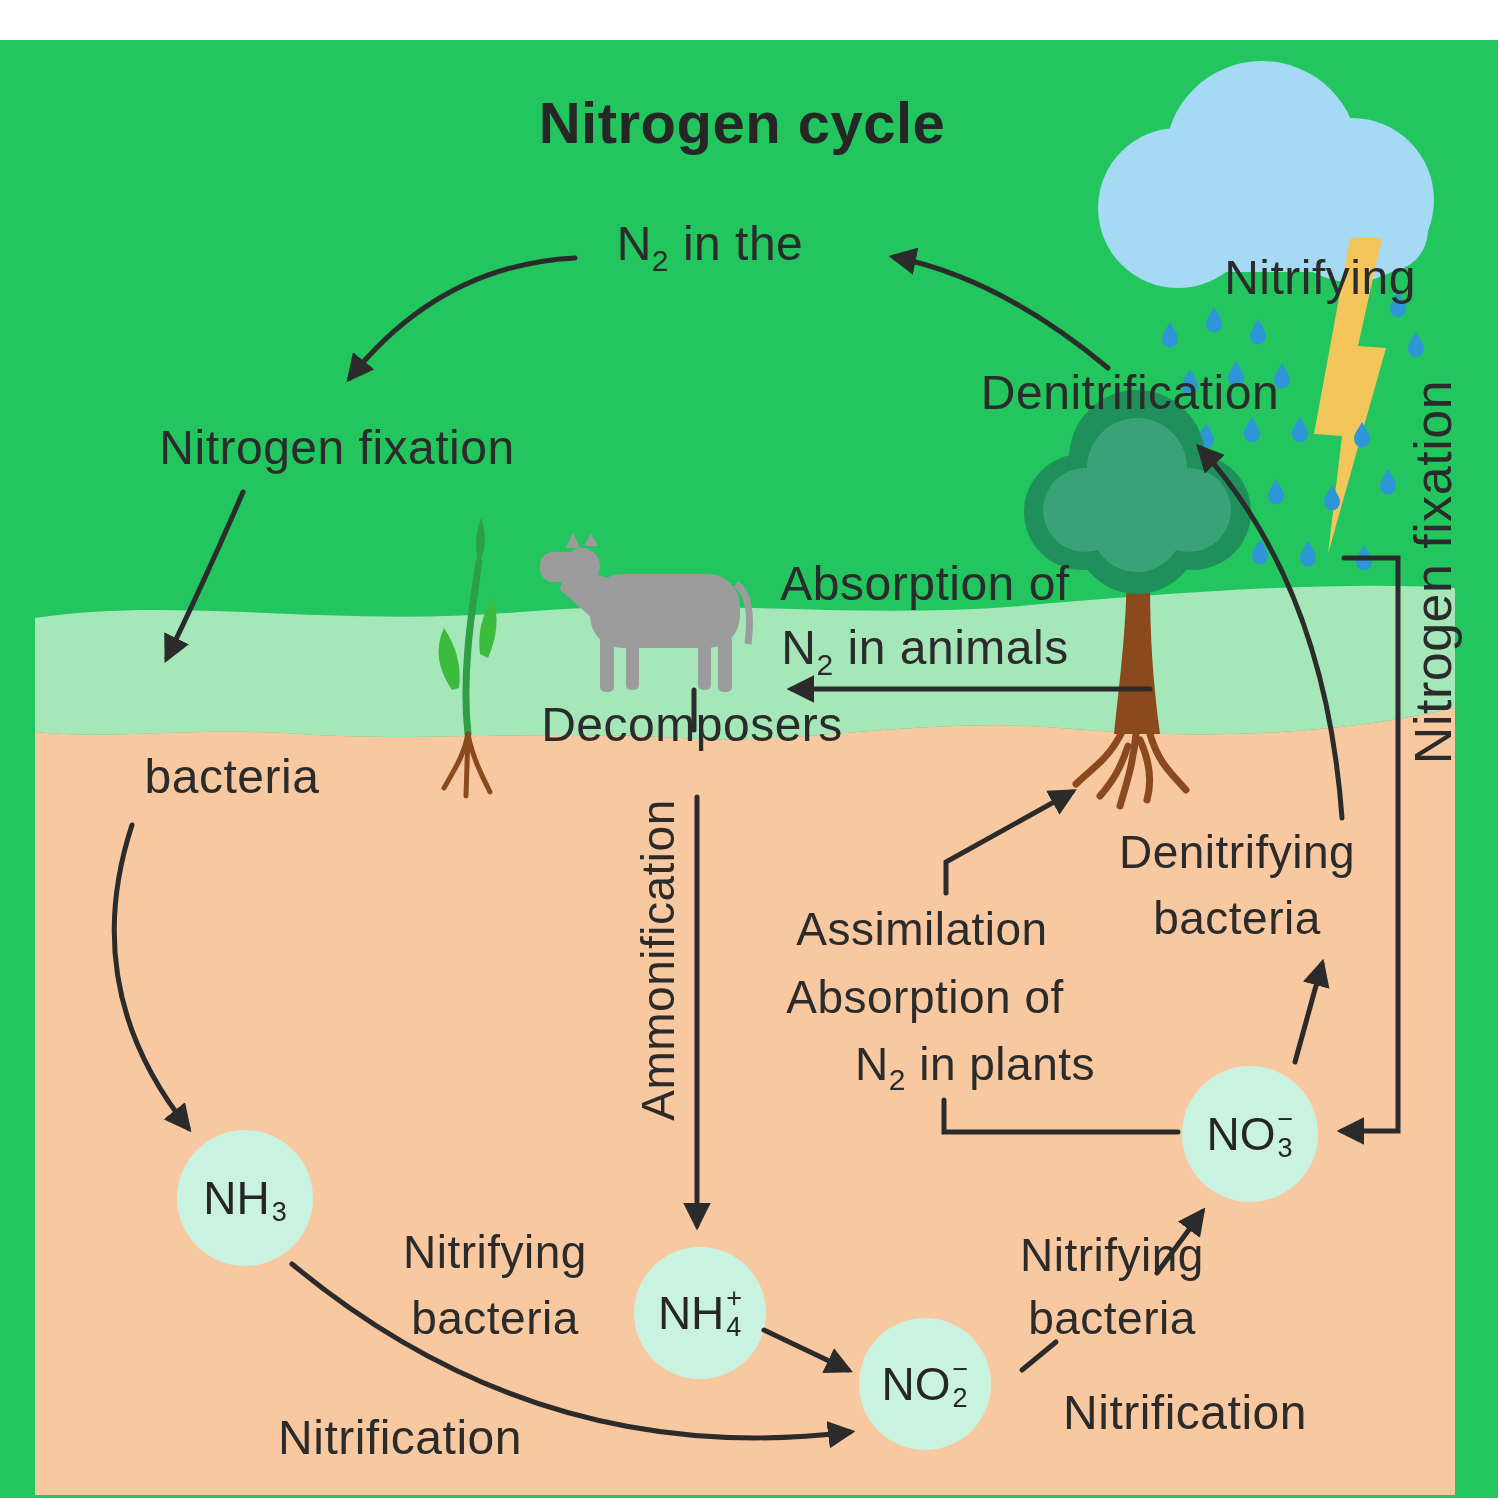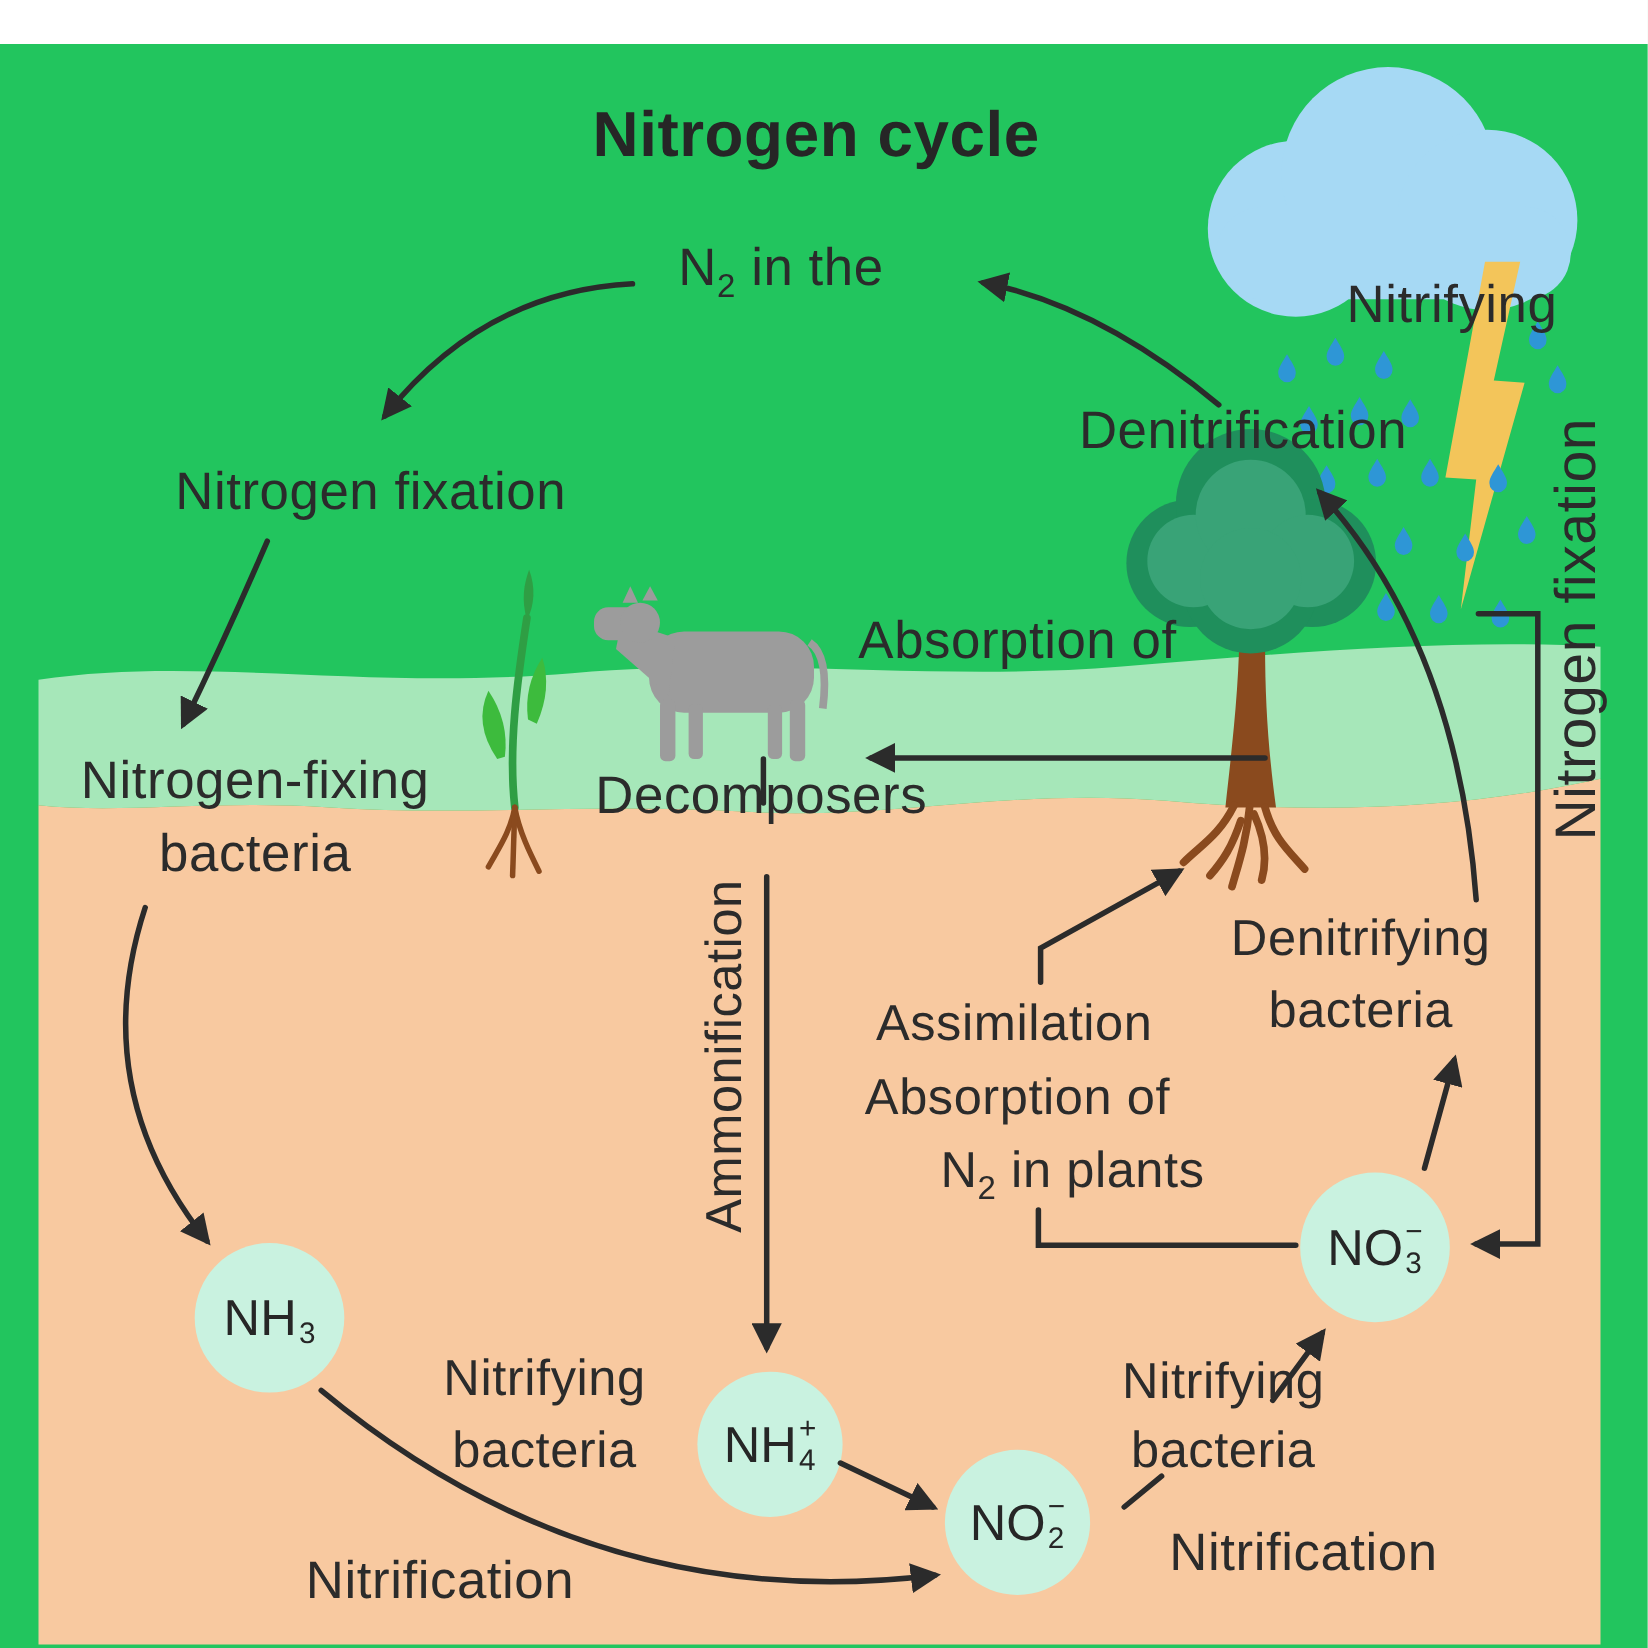--- a/index.html
+++ b/index.html
@@ -150,24 +150,24 @@
   <div class="lbl" style="left:710px;top:207px;"><span>N</span><span class="ssub">2</span><span> in the</span></div>
 
   <div class="lbl" style="left:1320px;top:237px;">Nitrifying</div>
 
   <div class="lbl" style="left:1130px;top:352px;">Denitrification</div>
 
   <div class="lbl" style="left:337px;top:407px;">Nitrogen fixation</div>
 
   <div class="lbl rot" style="left:1433px;top:532px;font-size:52px;">Nitrogen fixation</div>
 
-  <div class="lbl" style="left:232px;top:670px;">Nitrogen-fixing</div>
   <div class="lbl" style="left:232px;top:736px;">bacteria</div>
 
   <div class="lbl" style="left:925px;top:543px;">Absorption of</div>
+  <div class="lbl" style="left:925px;top:611px;"><span>N</span><span class="ssub">2</span><span> in animals</span></div>
 
   <div class="lbl" style="left:692px;top:684px;">Decomposers</div>
 
   <div class="lbl rot sm" style="left:658px;top:920px;">Ammonification</div>
 
   <div class="lbl sm" style="left:922px;top:889px;">Assimilation</div>
   <div class="lbl sm" style="left:925px;top:957px;">Absorption of</div>
   <div class="lbl sm" style="left:975px;top:1027px;"><span>N</span><span class="ssub">2</span><span> in plants</span></div>
 
   <div class="lbl sm" style="left:1237px;top:812px;">Denitrifying</div>

